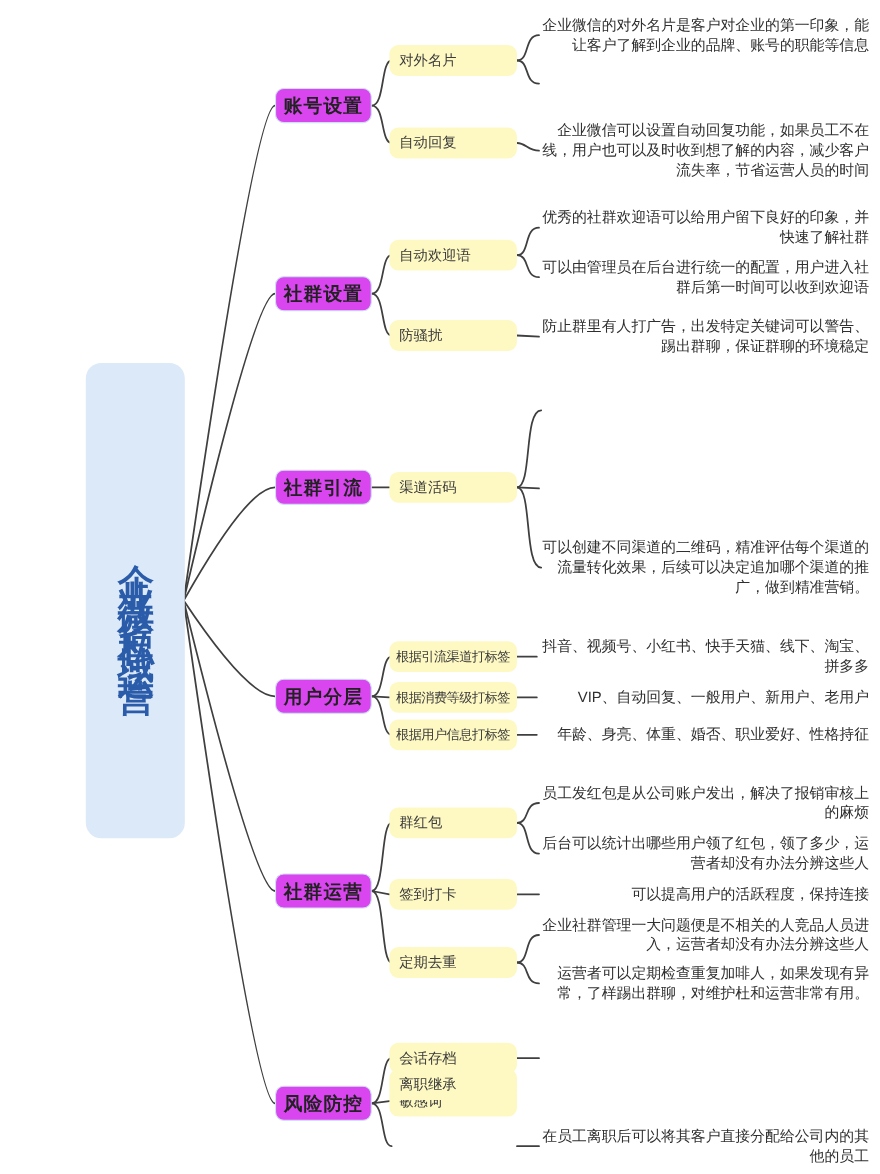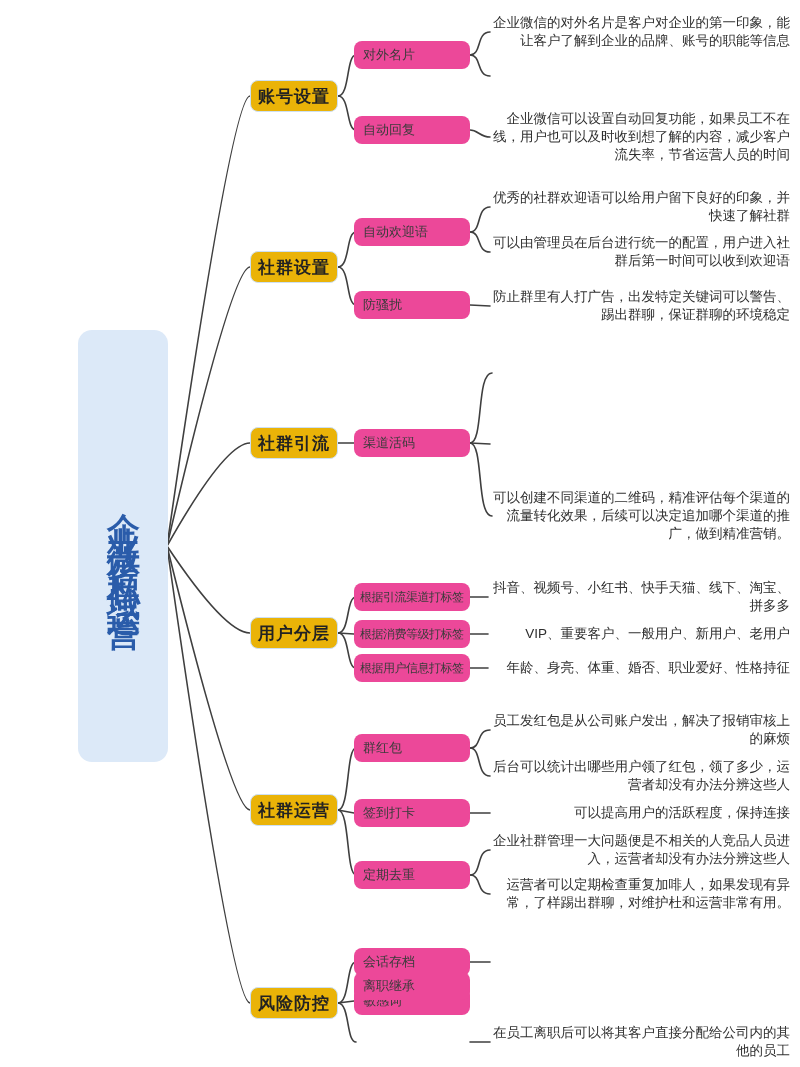--- a/index.html
+++ b/index.html
@@ -10,27 +10,27 @@
   svg.lines{position:absolute;left:0;top:0;width:800px;height:1067px;}
   .root{
     position:absolute;left:78px;top:330px;width:90px;height:432px;
     background:#dce9f8;border-radius:14px;
     display:flex;align-items:center;justify-content:center;
     writing-mode:vertical-rl;text-orientation:upright;
     font-size:33px;font-weight:bold;letter-spacing:15px;color:#2a5caa;
   }
   .branch{
     position:absolute;left:250px;width:88px;height:32px;
-    background:#eab308;border:1px solid #cde0f4;border-radius:8px;box-sizing:border-box;
+    background:#d946ef;border:1px solid #cde0f4;border-radius:8px;box-sizing:border-box;
     display:flex;align-items:center;justify-content:center;
     font-size:17px;font-weight:bold;color:#222222;letter-spacing:1px;
   }
   .sub{
     position:absolute;left:354px;width:116px;height:28px;
-    background:#ec4899;border-radius:8px;box-sizing:border-box;
+    background:#fef9c3;border-radius:8px;box-sizing:border-box;
     display:flex;align-items:center;padding-left:9px;
     font-size:13px;color:#3b3b3b;white-space:nowrap;
   }
   .sub.small{font-size:12px;padding-left:6px;letter-spacing:-0.5px;font-family:Liberation Serif, serif;}
   .note{
     position:absolute;left:490px;width:300px;
     font-size:13.5px;line-height:18px;color:#2f2f2f;text-align:right;
   }
 </style>
 </head>
@@ -107,21 +107,21 @@
   <div class="sub" style="top:987px">敏感词</div>
   <div class="sub" style="top:972px">离职继承</div>
 
   <div class="note" style="top:14px">企业微信的对外名片是客户对企业的第一印象，能让客户了解到企业的品牌、账号的职能等信息</div>
   <div class="note" style="top:110px">企业微信可以设置自动回复功能，如果员工不在线，用户也可以及时收到想了解的内容，减少客户流失率，节省运营人员的时间</div>
   <div class="note" style="top:189px">优秀的社群欢迎语可以给用户留下良好的印象，并快速了解社群</div>
   <div class="note" style="top:234px">可以由管理员在后台进行统一的配置，用户进入社群后第一时间可以收到欢迎语</div>
   <div class="note" style="top:288px">防止群里有人打广告，出发特定关键词可以警告、踢出群聊，保证群聊的环境稳定</div>
   <div class="note" style="top:489px">可以创建不同渠道的二维码，精准评估每个渠道的流量转化效果，后续可以决定追加哪个渠道的推广，做到精准营销。</div>
   <div class="note" style="top:579px">抖音、视频号、小红书、快手天猫、线下、淘宝、拼多多</div>
-  <div class="note" style="top:625px">VIP、重要客户、一般用户、新用户、老用户</div>
+  <div class="note" style="top:625px">VIP、自动回复、一般用户、新用户、老用户</div>
   <div class="note" style="top:659px">年龄、身亮、体重、婚否、职业爱好、性格持征</div>
   <div class="note" style="top:712px">员工发红包是从公司账户发出，解决了报销审核上的麻烦</div>
   <div class="note" style="top:758px">后台可以统计出哪些用户领了红包，领了多少，运营者却没有办法分辨这些人</div>
   <div class="note" style="top:804px">可以提高用户的活跃程度，保持连接</div>
   <div class="note" style="top:832px">企业社群管理一大问题便是不相关的人竞品人员进入，运营者却没有办法分辨这些人</div>
   <div class="note" style="top:876px">运营者可以定期检查重复加啡人，如果发现有异常，了样踢出群聊，对维护杜和运营非常有用。</div>
   <div class="note" style="top:1024px">在员工离职后可以将其客户直接分配给公司内的其他的员工</div>
 
 </div>
 

